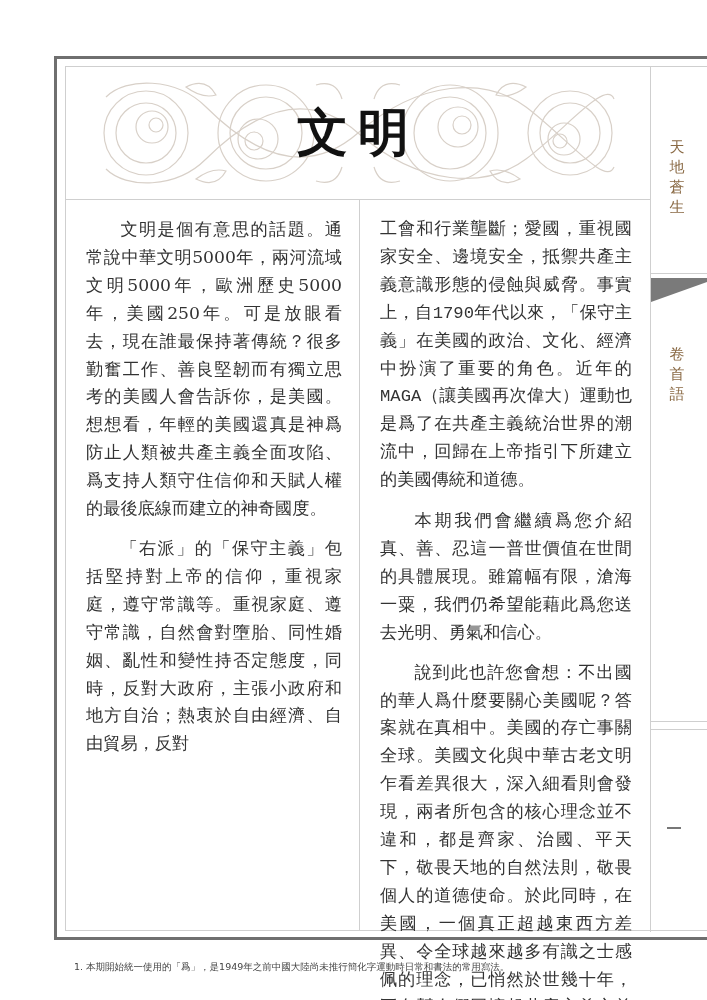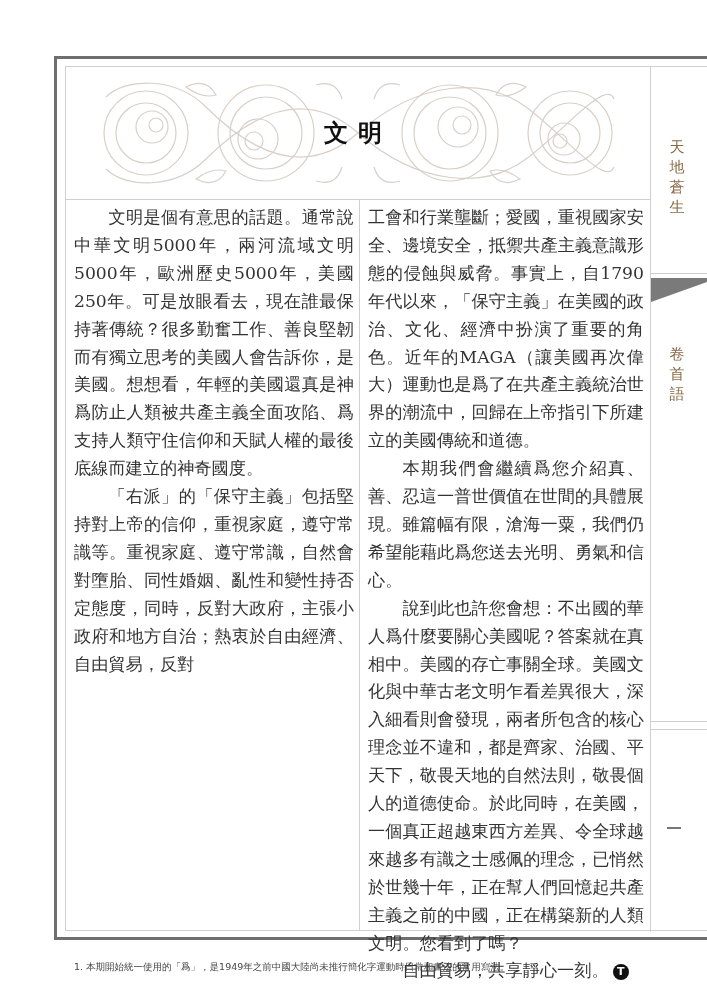--- a/index.html
+++ b/index.html
@@ -22,31 +22,31 @@
   .vline { position: absolute; background: #cfcfcf; width: 1px; }
   .hline { position: absolute; background: #cfcfcf; height: 1px; }
 
   .header {
     position: absolute; left: 66px; top: 67px; width: 584px; height: 132px;
     display: flex; align-items: center; justify-content: center;
   }
   .ornament { position: absolute; left: 0; top: 0; width: 584px; height: 132px; }
   .title {
     position: relative; font-family: "DejaVu Sans", sans-serif; font-weight: bold;
-    font-size: 24px; letter-spacing: 10px; color: #111; background: transparent;
+    font-size: 51px; letter-spacing: 10px; color: #111; background: transparent;
   }
 
   .col {
     position: absolute; top: 204px; font-size: 17.2px; line-height: 27.9px;
     text-align: justify; color: #333;
   }
   .col-left { left: 74px; width: 280px; }
   .col-right { left: 368px; width: 276px; }
-  .col p { margin: 0; text-indent: 2em; }
-  .col p.cont { text-indent: 0; }
+  .col p { margin: 12px; text-indent: 2em; }
+  .col p.cont { text-indent: 0; font-family: Liberation Mono, monospace; }
   .sup { font-size: 8px; vertical-align: super; line-height: 0; }
   .t-badge {
     display: inline-block; width: 16px; height: 16px; border-radius: 50%; background: #111;
     color: #fff; font-family: "DejaVu Sans", sans-serif; font-weight: bold; font-size: 11px;
     line-height: 16px; text-align: center; text-indent: 0; vertical-align: 1px; margin-left: 4px;
   }
 
   .side-label {
     position: absolute; left: 665px; width: 24px; font-family: "DejaVu Sans", sans-serif;
     font-size: 15px; line-height: 20px; color: #8a6a45; text-align: center;

